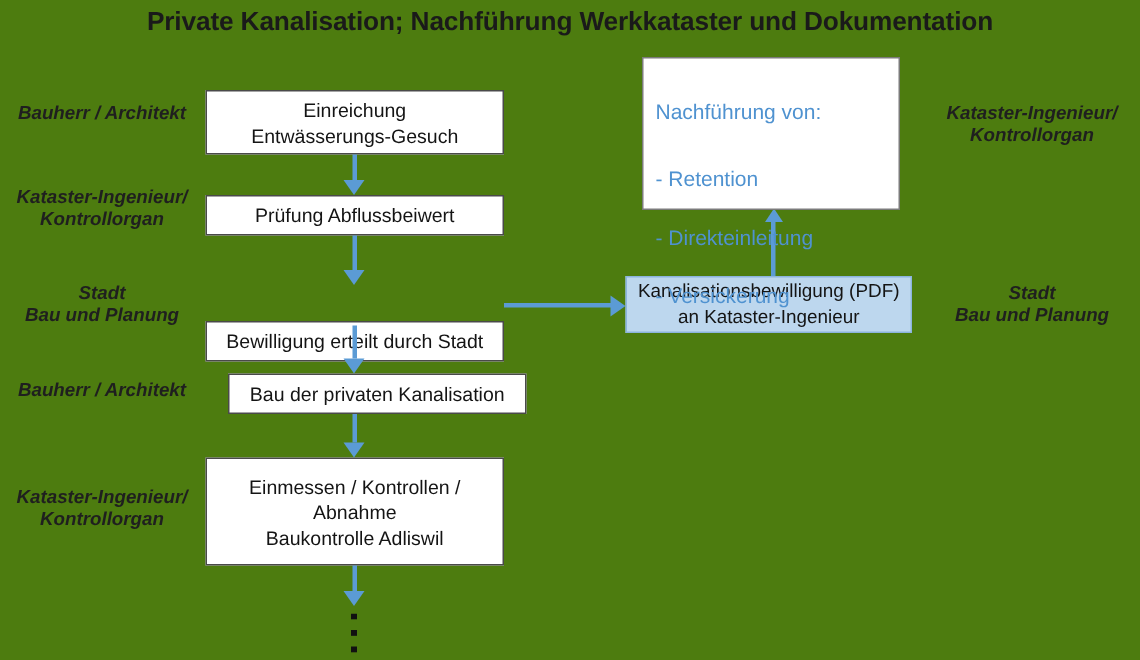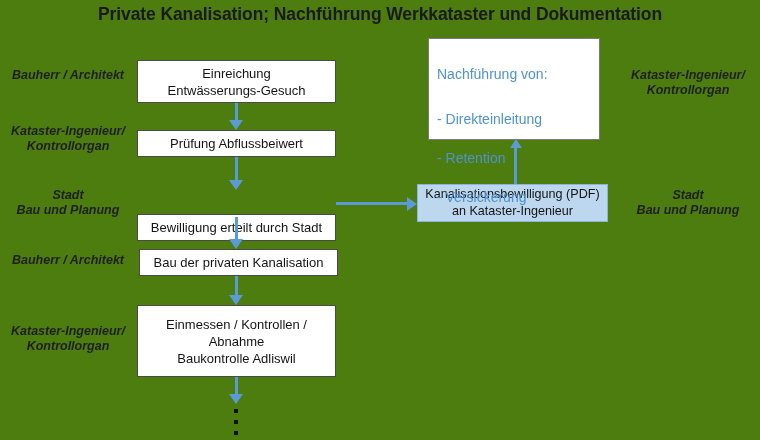--- a/index.html
+++ b/index.html
@@ -157,21 +157,21 @@
   <div class="role right rt" style="top:188px;">Stadt
 Bau und Planung</div>
 
   <div class="box" style="left:137px; top:60px;  width:199px; height:43px;text-align:center;">Einreichung
 Entwässerungs-Gesuch</div>
 
   <div class="box" style="left:137px; top:130px; width:199px; height:27px;">Prüfung Abflussbeiwert</div>
 
   <div class="box" style="left:137px; top:190px; width:199px; height:27px;margin-top:24px;">Bewilligung erteilt durch Stadt</div>
 
-  <div class="box" style="left:139px; top:249px; width:199px; height:27px;">Bau der privaten Kanalisation</div>
+  <div class="box" style="left:152px; top:249px; width:199px; height:27px;">Bau der privaten Kanalisation</div>
 
   <div class="box" style="left:137px; top:305px; width:199px; height:72px;">Einmessen / Kontrollen /
 Abnahme
 Baukontrolle Adliswil</div>
 
   <div class="vline" style="left:235px; top:103px; height:18px;"></div>
   <div class="arrow-down" style="left:229px; top:120px;"></div>
 
   <div class="vline" style="left:235px; top:157px; height:23px;"></div>
   <div class="arrow-down" style="left:229px; top:180px;"></div>
@@ -190,18 +190,18 @@
   <div class="arrow-right" style="left:407px; top:196.5px;"></div>
 
   <div class="pdfbox" style="left:417px; top:184px; width:191px; height:38px;">Kanalisationsbewilligung (PDF)
 an Kataster-Ingenieur</div>
 
   <div class="vline" style="left:514px; top:148px; height:36px;"></div>
   <div class="arrow-up" style="left:509.5px; top:139px;"></div>
 
   <div class="bluelist" style="left:428px; top:38px; width:172px; height:102px;">
     <span class="hdr">Nachführung von:</span>
+    <span class="itm">- Retention</span>
     <span class="itm">- Direkteinleitung</span>
-    <span class="itm">- Retention</span>
     <span class="itm">- Versickerung</span>
   </div>
 
 </div>
 
 </body></html>

